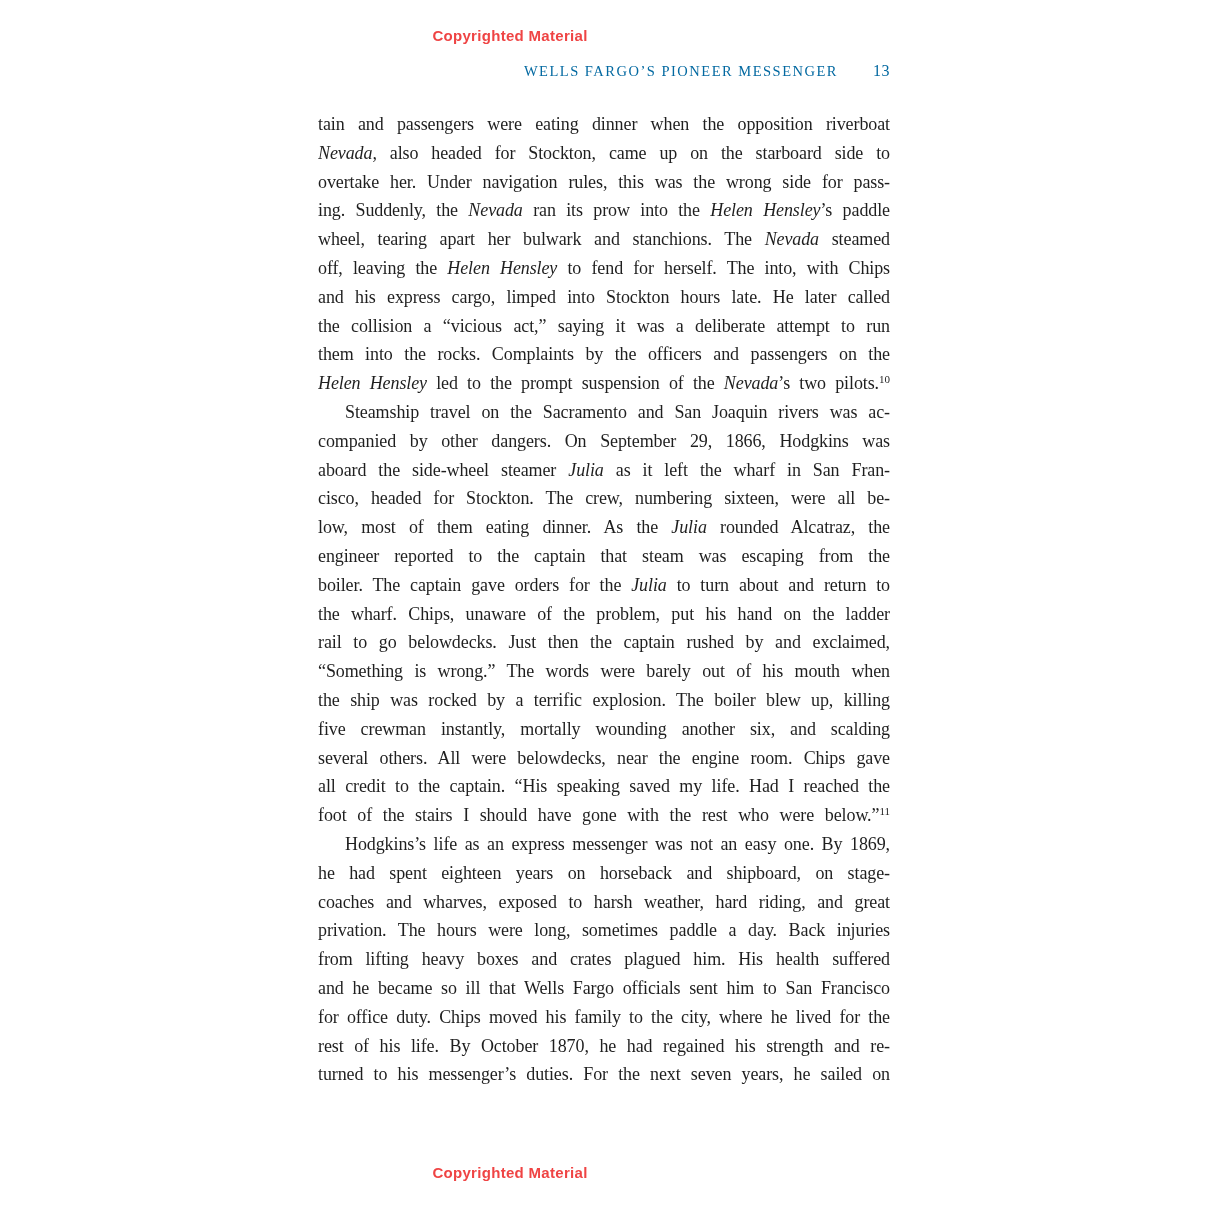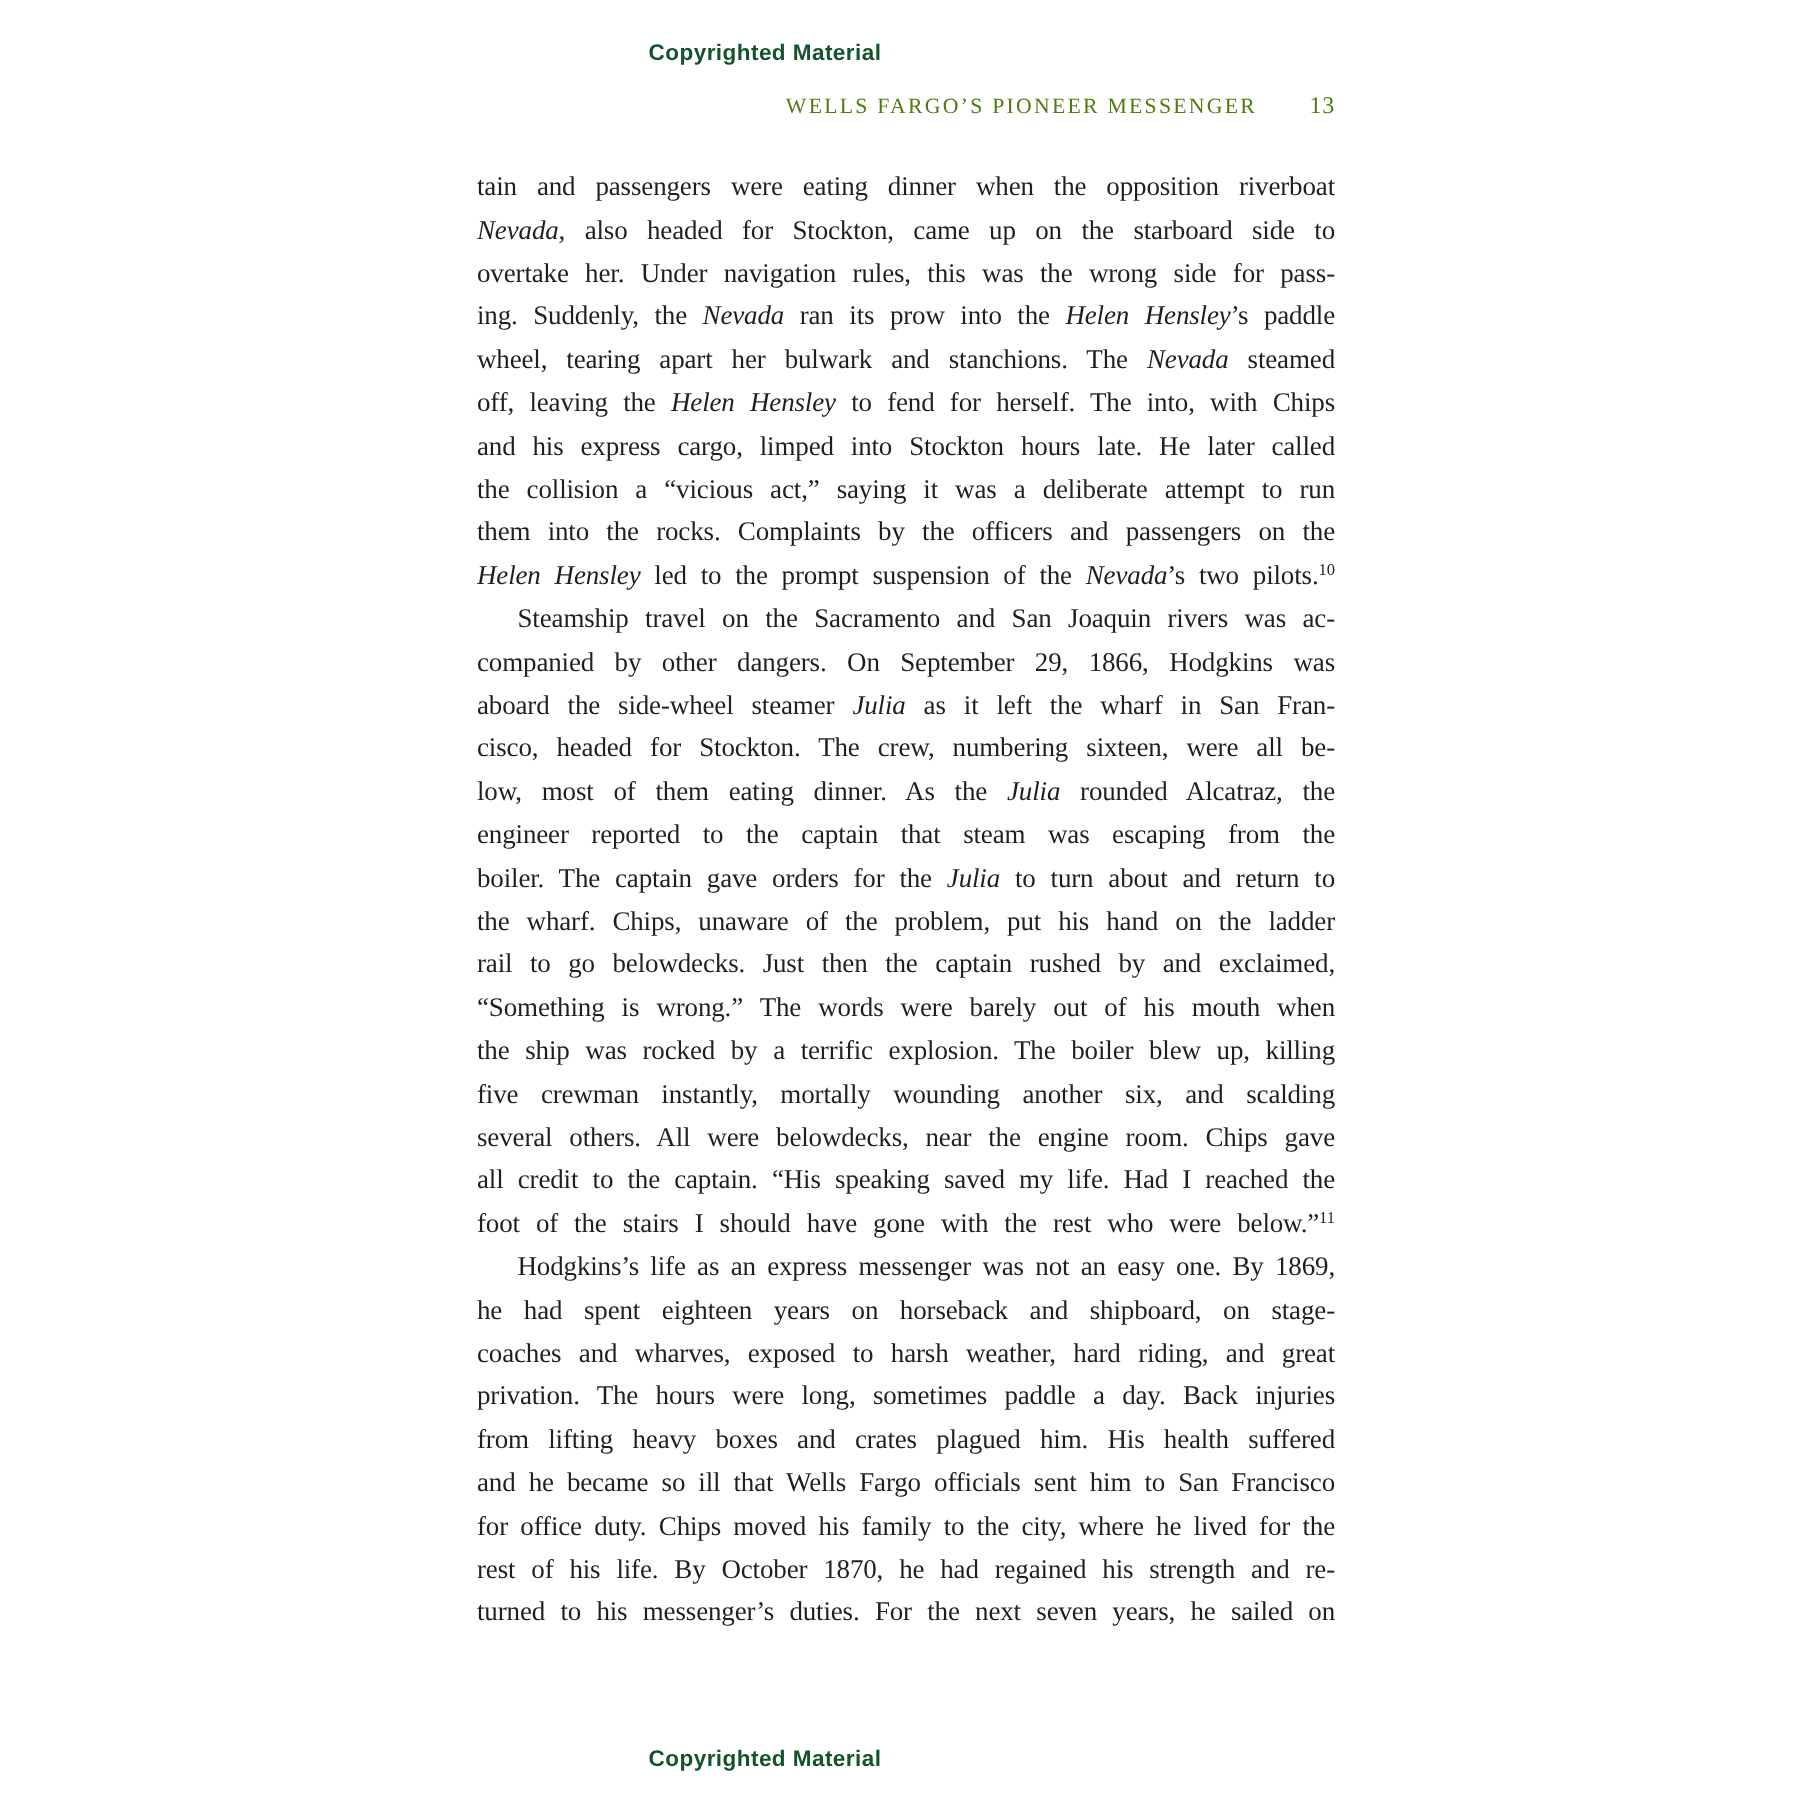--- a/index.html
+++ b/index.html
@@ -16,34 +16,34 @@
   }
   .notice {
     position: absolute;
     left: 0;
     width: 1020px;
     text-align: center;
     font-family: "Liberation Sans", sans-serif;
     font-weight: bold;
     font-size: 15px;
     letter-spacing: 0.3px;
-    color: #14532d;
+    color: #ef4444;
   }
   .notice.top { top: 27px; }
   .notice.bottom { top: 1164px; }
   .running-head {
     position: absolute;
     top: 62px;
     left: 318px;
     width: 572px;
     display: flex;
     justify-content: flex-end;
     align-items: baseline;
     font-family: "Liberation Serif", serif;
-    color: #4d7c0f;
+    color: #0369a1;
   }
   .running-head .head-title {
     font-size: 14.5px;
     letter-spacing: 1.5px;
     white-space: nowrap;
   }
   .running-head .folio {
     margin-left: 35px;
     font-size: 16px;
     letter-spacing: 0.5px;

